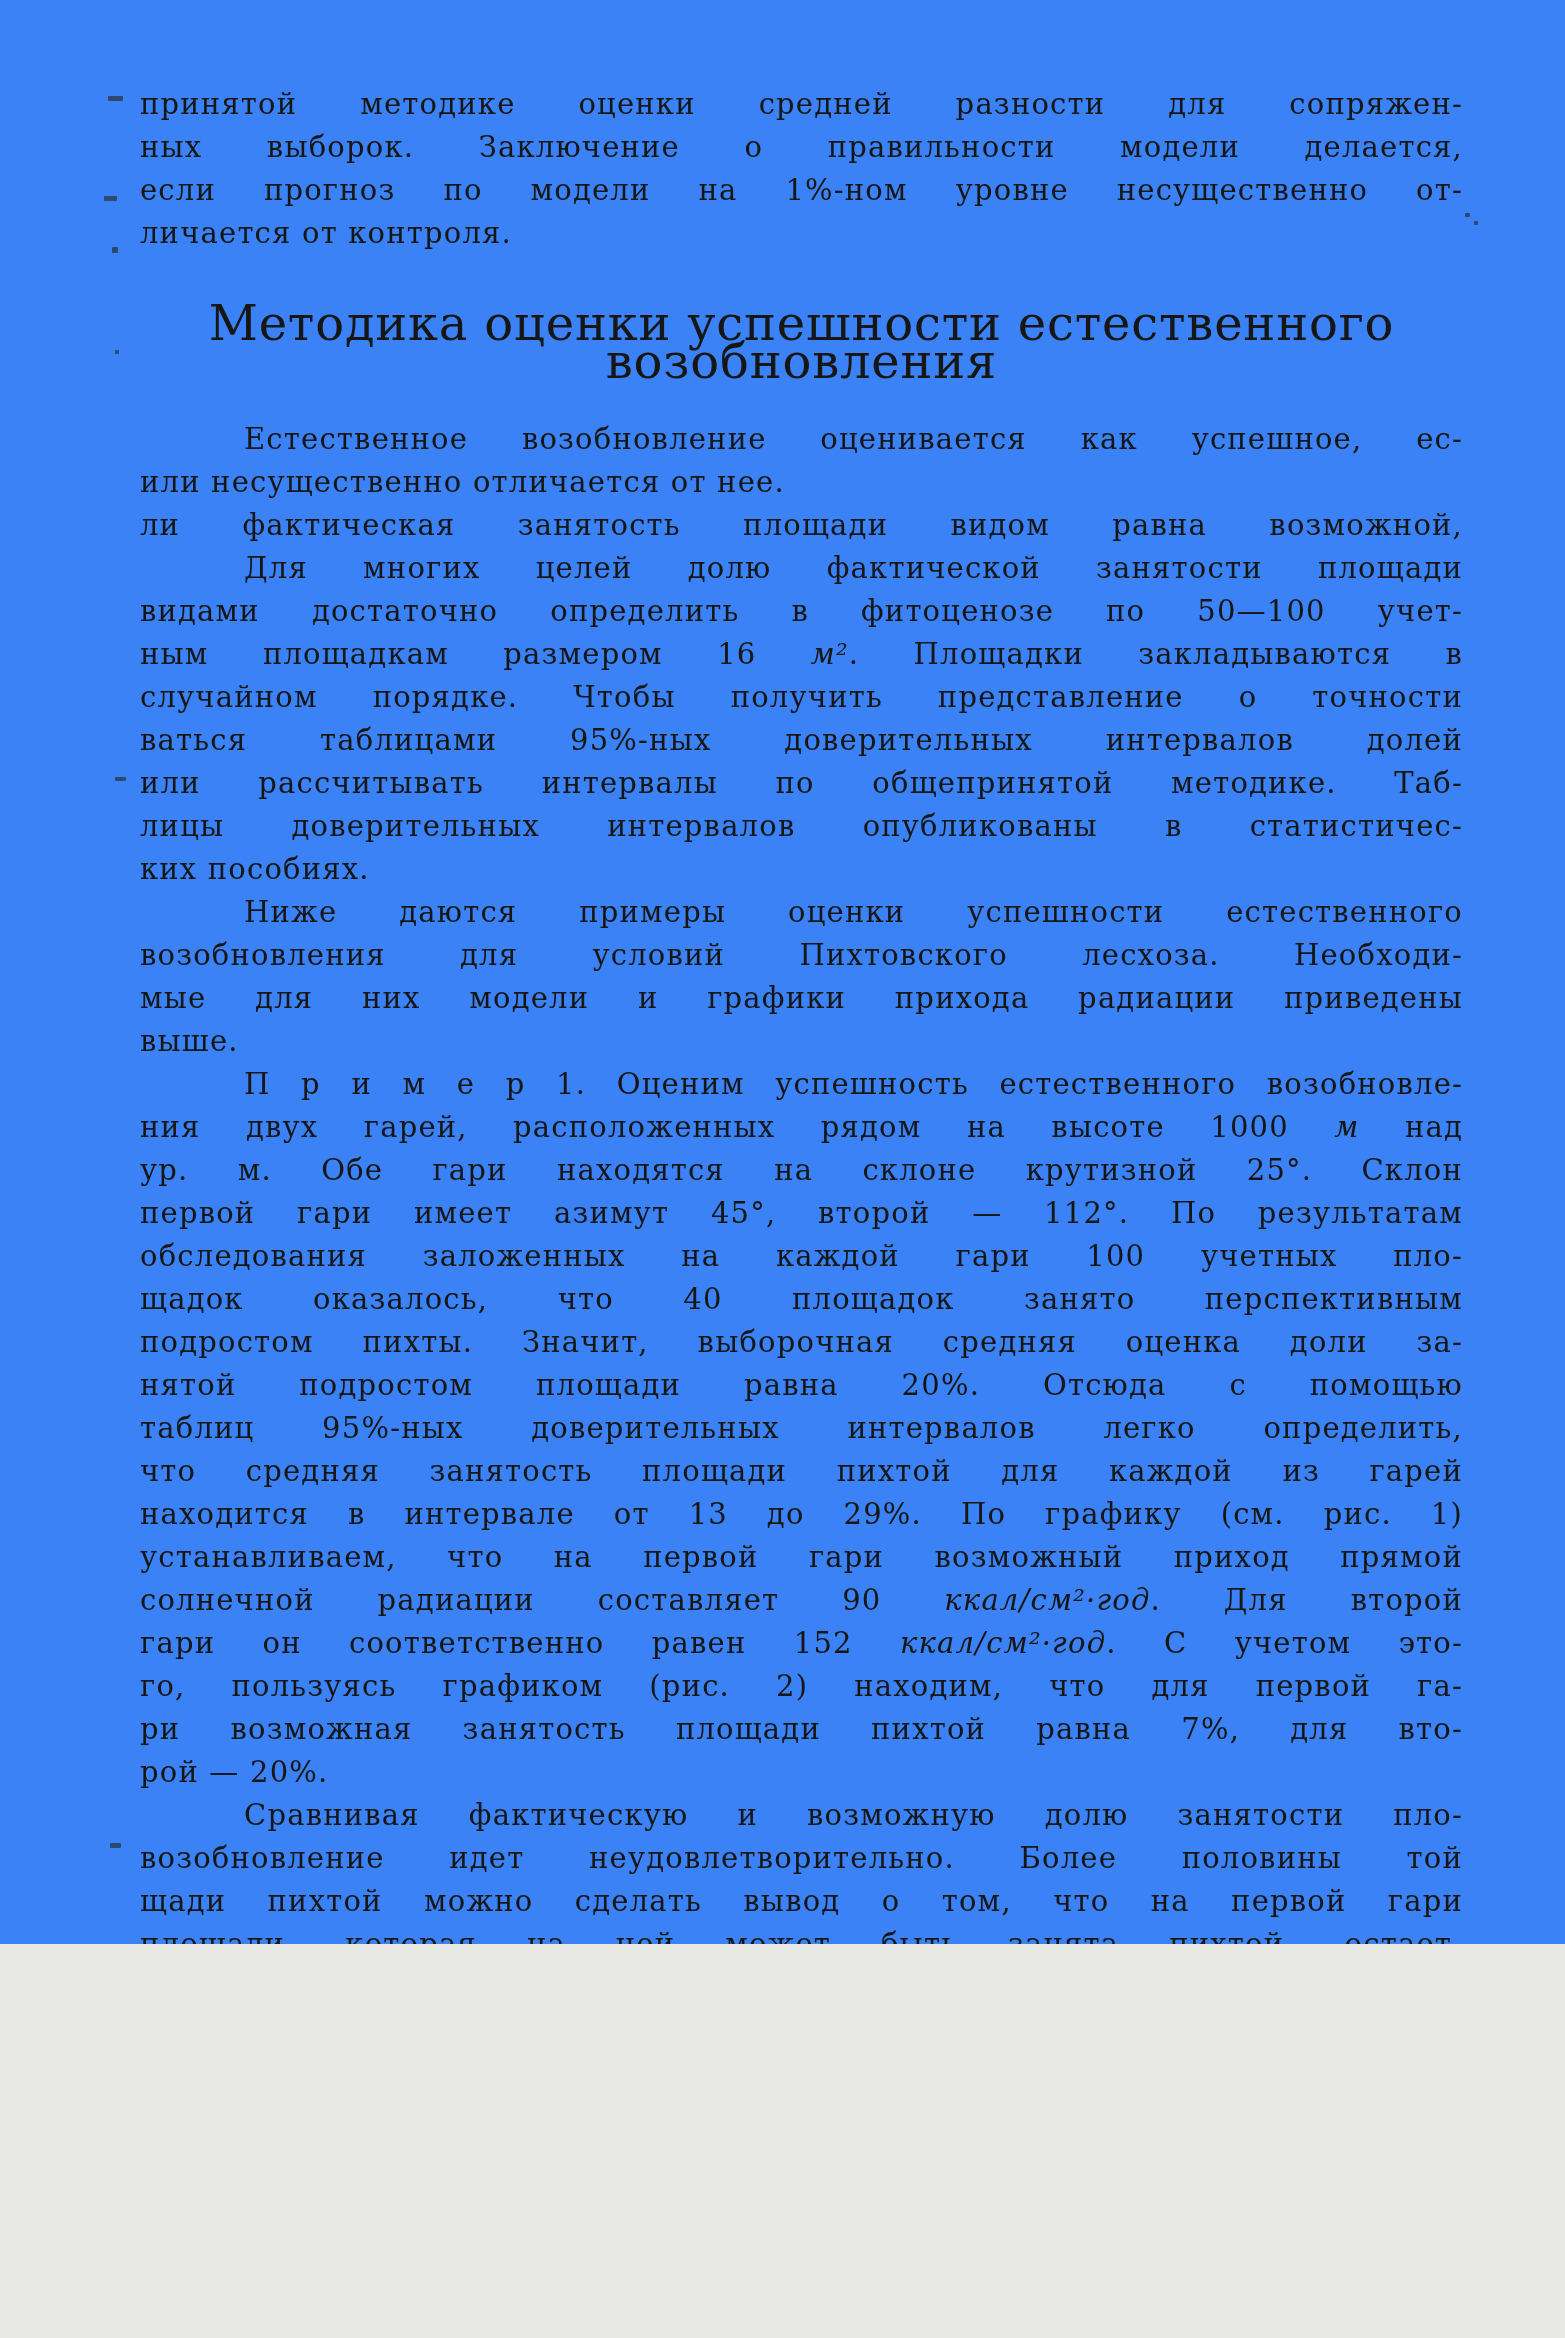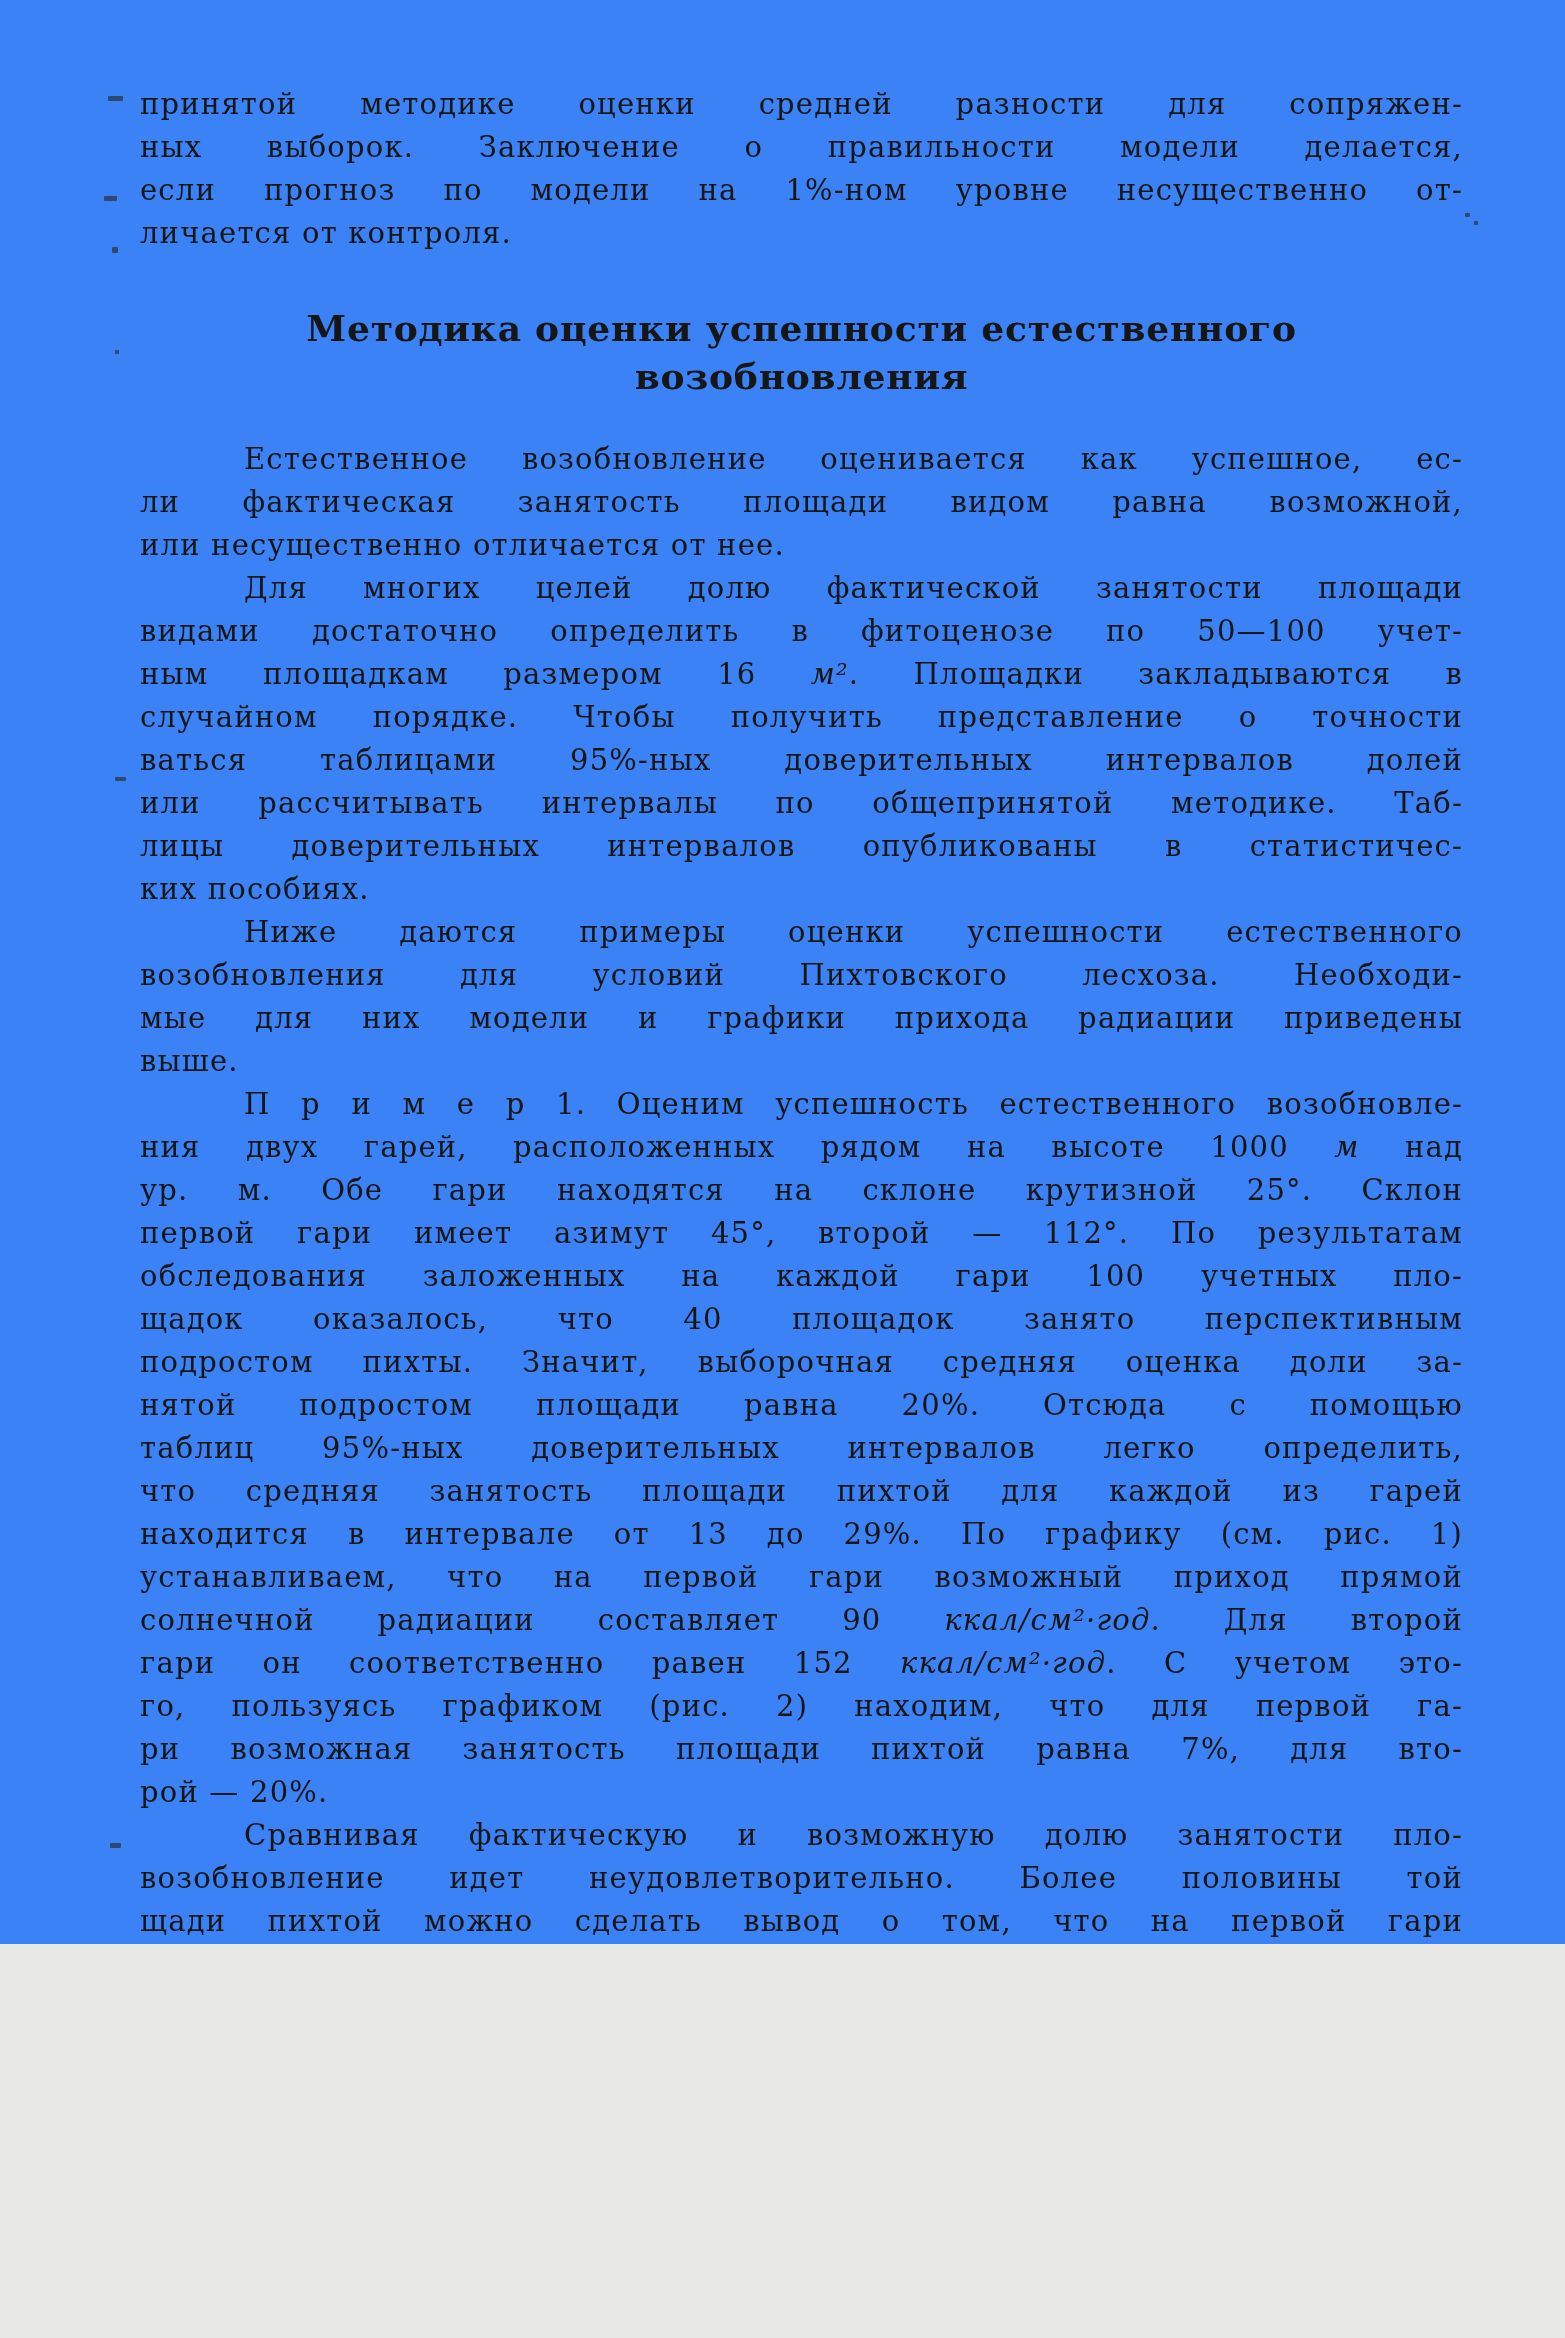--- a/index.html
+++ b/index.html
@@ -26,23 +26,23 @@
     letter-spacing: 1.2px;
     text-align: justify;
     text-align-last: justify;
     white-space: normal;
   }
   .line.last { text-align-last: left; }
   .para.indent .line:first-child { text-indent: 104px; }
   .it { font-style: italic; }
   .heading {
     margin: 49px 0 38px 0;
-    font-size: 36px;
-    line-height: 48px;
-    font-weight: bold;
+    font-size: 48px;
+    line-height: 38px;
+    font-weight: normal;
     text-align: center;
     letter-spacing: 0.8px;
   }
   .page-number {
     position: absolute;
     top: 2008px;
     right: 142px;
     font-size: 22px;
     font-weight: bold;
     letter-spacing: 1.9px;
@@ -72,22 +72,22 @@
         <div class="line"><span>принятой методике оценки средней разности для сопряжен-</span></div>
         <div class="line"><span>ных выборок. Заключение о правильности модели делается,</span></div>
         <div class="line"><span>если прогноз по модели на 1%-ном уровне несущественно от-</span></div>
         <div class="line last"><span>личается от контроля.</span></div>
       </div>
 
     <div class="heading">Методика оценки успешности естественного возобновления</div>
 
     <div class="para indent">
         <div class="line"><span>Естественное возобновление оценивается как успешное, ес-</span></div>
+        <div class="line last"><span>или несущественно отличается от нее.</span></div>
         <div class="line"><span>ли фактическая занятость площади видом равна возможной,</span></div>
-        <div class="line last"><span>или несущественно отличается от нее.</span></div>
       </div>
 
     <div class="para indent">
         <div class="line"><span>Для многих целей долю фактической занятости площади</span></div>
         <div class="line"><span>видами достаточно определить в фитоценозе по 50—100 учет-</span></div>
         <div class="line"><span>ным площадкам размером 16 </span><span class="it">м²</span><span>. Площадки закладываются в</span></div>
         <div class="line"><span>случайном порядке. Чтобы получить представление о точности</span></div>
         <div class="line"><span>ваться таблицами 95%-ных доверительных интервалов долей</span></div>
         <div class="line"><span>или рассчитывать интервалы по общепринятой методике. Таб-</span></div>
         <div class="line"><span>лицы доверительных интервалов опубликованы в статистичес-</span></div>

